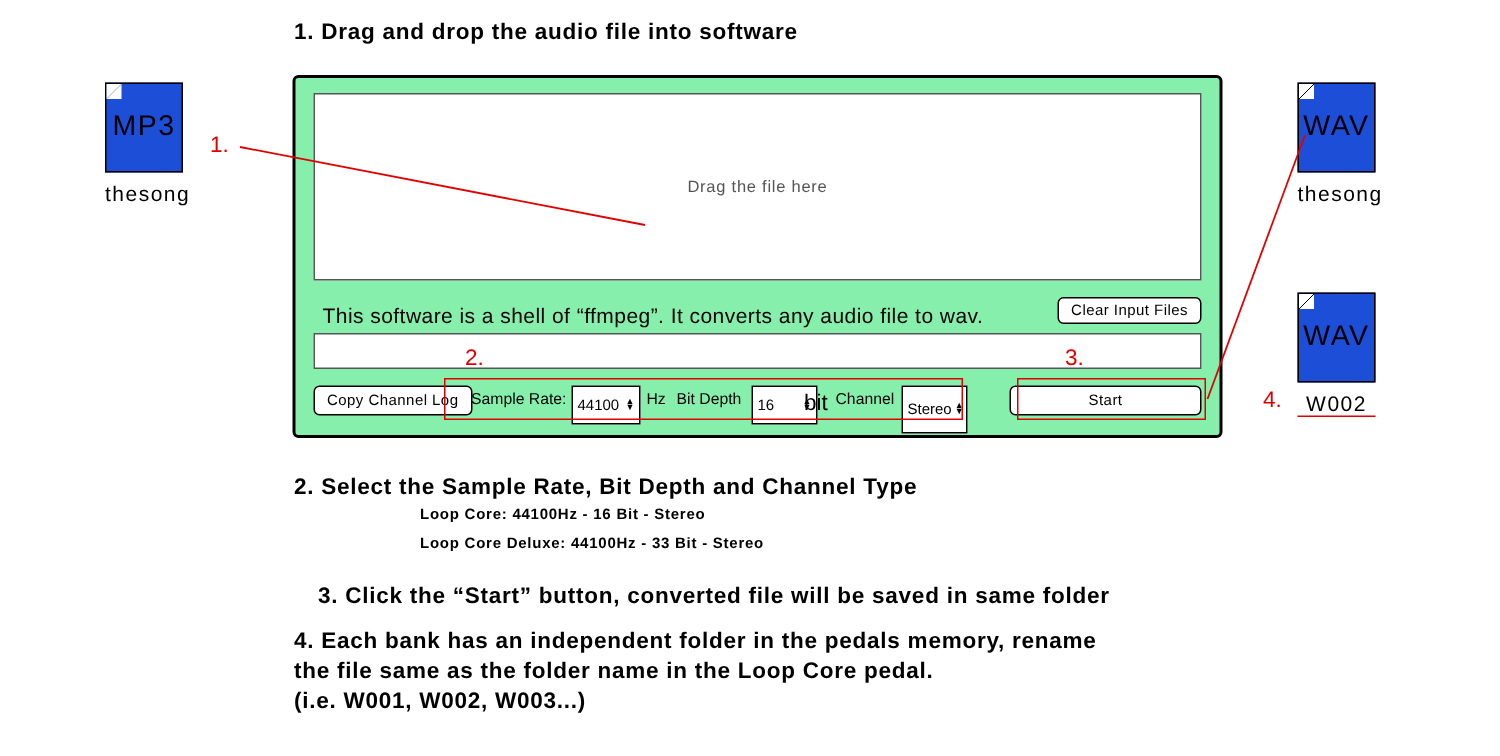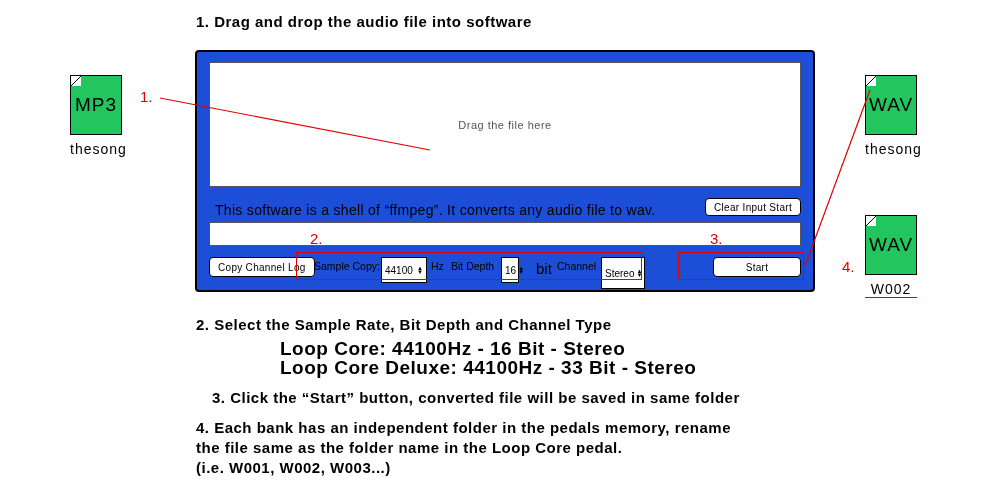--- a/index.html
+++ b/index.html
@@ -18,30 +18,30 @@
   .abs { position: absolute; }
 
   
   .step-text {
     font-size: 15px;
     font-weight: 600;
     letter-spacing: 0.5px;
     line-height: 1.35;
   }
   .sub-text {
-    font-size: 19px;
+    font-size: 10px;
     font-weight: 600;
     letter-spacing: 0.5px;
   }
 
   
   .app-window {
     border: 2px solid #000;
     border-radius: 4px;
-    background: #1d4ed8;
+    background: #86efac;
     text-decoration: underline;
   }
   .drop-area {
     border: 1px solid #555;
     background: #fff;
     display: flex;
     align-items: center;
     justify-content: center;
     color: #555;
     font-size: 11px;
@@ -80,23 +80,22 @@
     margin-left: 2px;
   }
   .log-box {
     border: 1px solid #555;
     background: #fff;
   }
 
   
   .file-icon {
     border: 1px solid #000;
-    background: #22c55e;
+    background: #1d4ed8;
     position: relative;
-    margin-top: 20px;
   }
   .file-icon .dogear2{
     position:absolute; top:0; left:0;
     width:10px; height:10px;
     background:
       linear-gradient(135deg, #fff 48%, #000 50%, #fff 52%);
   }
   .file-label-inside{
     position:absolute;
     bottom:10px; left:0; right:0;
@@ -157,57 +156,57 @@
   <div class="file-caption red-underline" style="margin-top:6px; width:52px;">W002</div>
 </div>
 
 <div class="abs app-window" style="left:195px; top:50px; width:620px; height:242px;">
 
   <div class="abs drop-area" style="left:12px; top:10px; right:12px; height:125px;">
     <span>Drag the file here</span>
   </div>
 
   <div class="abs info-line" style="left:18px; top:150px;">This software is a shell of “ffmpeg”. It converts any audio file to wav.</div>
-  <div class="abs btn" style="right:12px; top:146px; height:18px;">Clear Input Start</div>
+  <div class="abs btn" style="right:12px; top:146px; height:18px;">Clear Input Files</div>
 
   <div class="abs log-box" style="left:12px; top:170px; right:12px; height:24px;"></div>
 
   <div class="abs" style="left:12px; top:205px; right:12px; height:22px;">
     <div class="btn abs" style="left:0; top:0; height:20px;">Copy Channel Log</div>
 
-    <span class="abs" style="left:105px; top:3px; font-size:10.5px;">Sample Copy:</span>
+    <span class="abs" style="left:105px; top:3px; font-size:10.5px;">Sample Rate:</span>
     <div class="abs field-box" style="left:172px; top:0; width:46px; height:20px;">
       <span>44100</span>
       <span class="spinner-arrows">
         <span>▲</span>
           <span>▼</span>
       </span>
     </div>
     <span class="abs" style="left:222px; top:3px; font-size:10.5px;">Hz</span>
 
     <span class="abs" style="left:242px; top:3px; font-size:10.5px;">Bit Depth</span>
-    <div class="abs field-box" style="left:292px; top:0; width:18px; height:20px;">
+    <div class="abs field-box" style="left:292px; top:0; width:44px; height:20px;">
       <span>16</span>
       <span class="spinner-arrows">
         <span>▲</span>
           <span>▼</span>
       </span>
     </div>
     <span class="abs" style="left:327px; top:3px; font-size:15px;text-align:right;">bit</span>
 
     <span class="abs" style="left:348px; top:3px; font-size:10.5px;">Channel</span>
     <div class="abs field-box" style="left:392px; top:0; width:44px; height:32px;">
       <span>Stereo</span>
       <span class="spinner-arrows">
         <span>▲</span>
           <span>▼</span>
       </span>
     </div>
 
-    <div class="abs btn" style="right:0; top:0; width:88px; height:20px; justify-content:center;">Start</div>
+    <div class="abs btn" style="right:0; top:0; width:128px; height:20px; justify-content:center;">Start</div>
   </div>
 </div>
 
 <div class="red-box" style="left:296px; top:252px; width:346px; height:28px;"></div>
 
 <div class="red-box" style="left:678px; top:252px; width:126px; height:28px;"></div>
 
 <div class="abs red-label" style="left:140px; top:88px;">1.</div>
 <div class="abs red-label" style="left:310px; top:230px;">2.</div>
 <div class="abs red-label" style="left:710px; top:230px;">3.</div>

